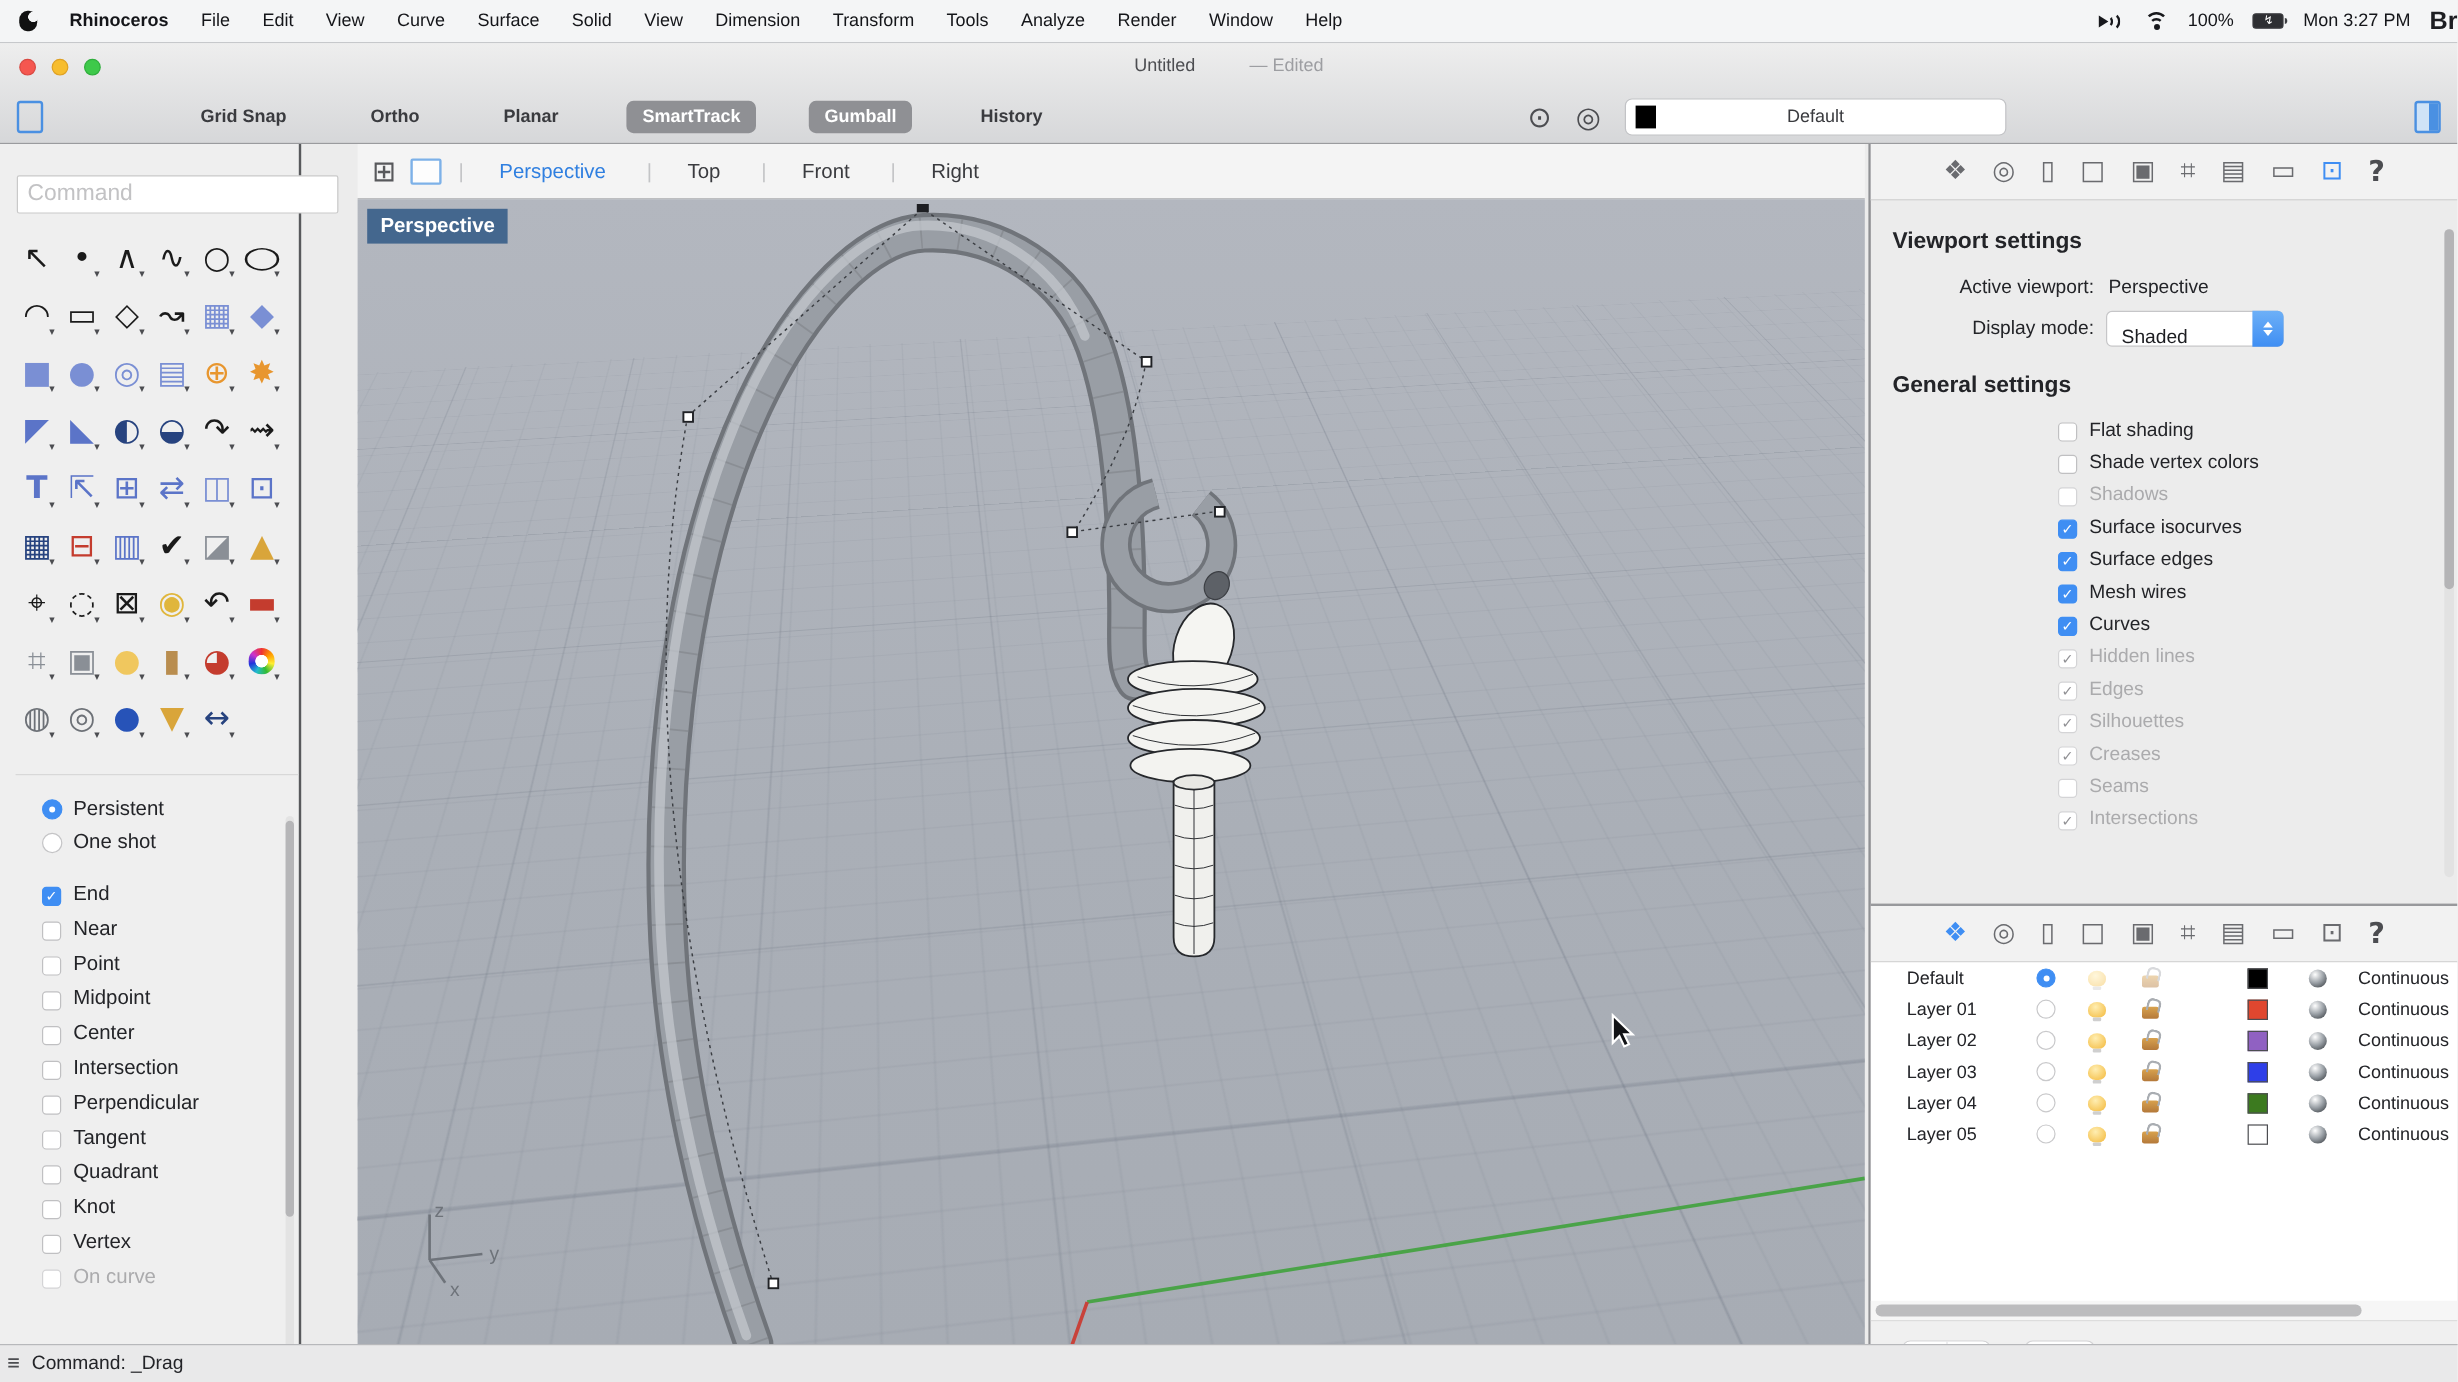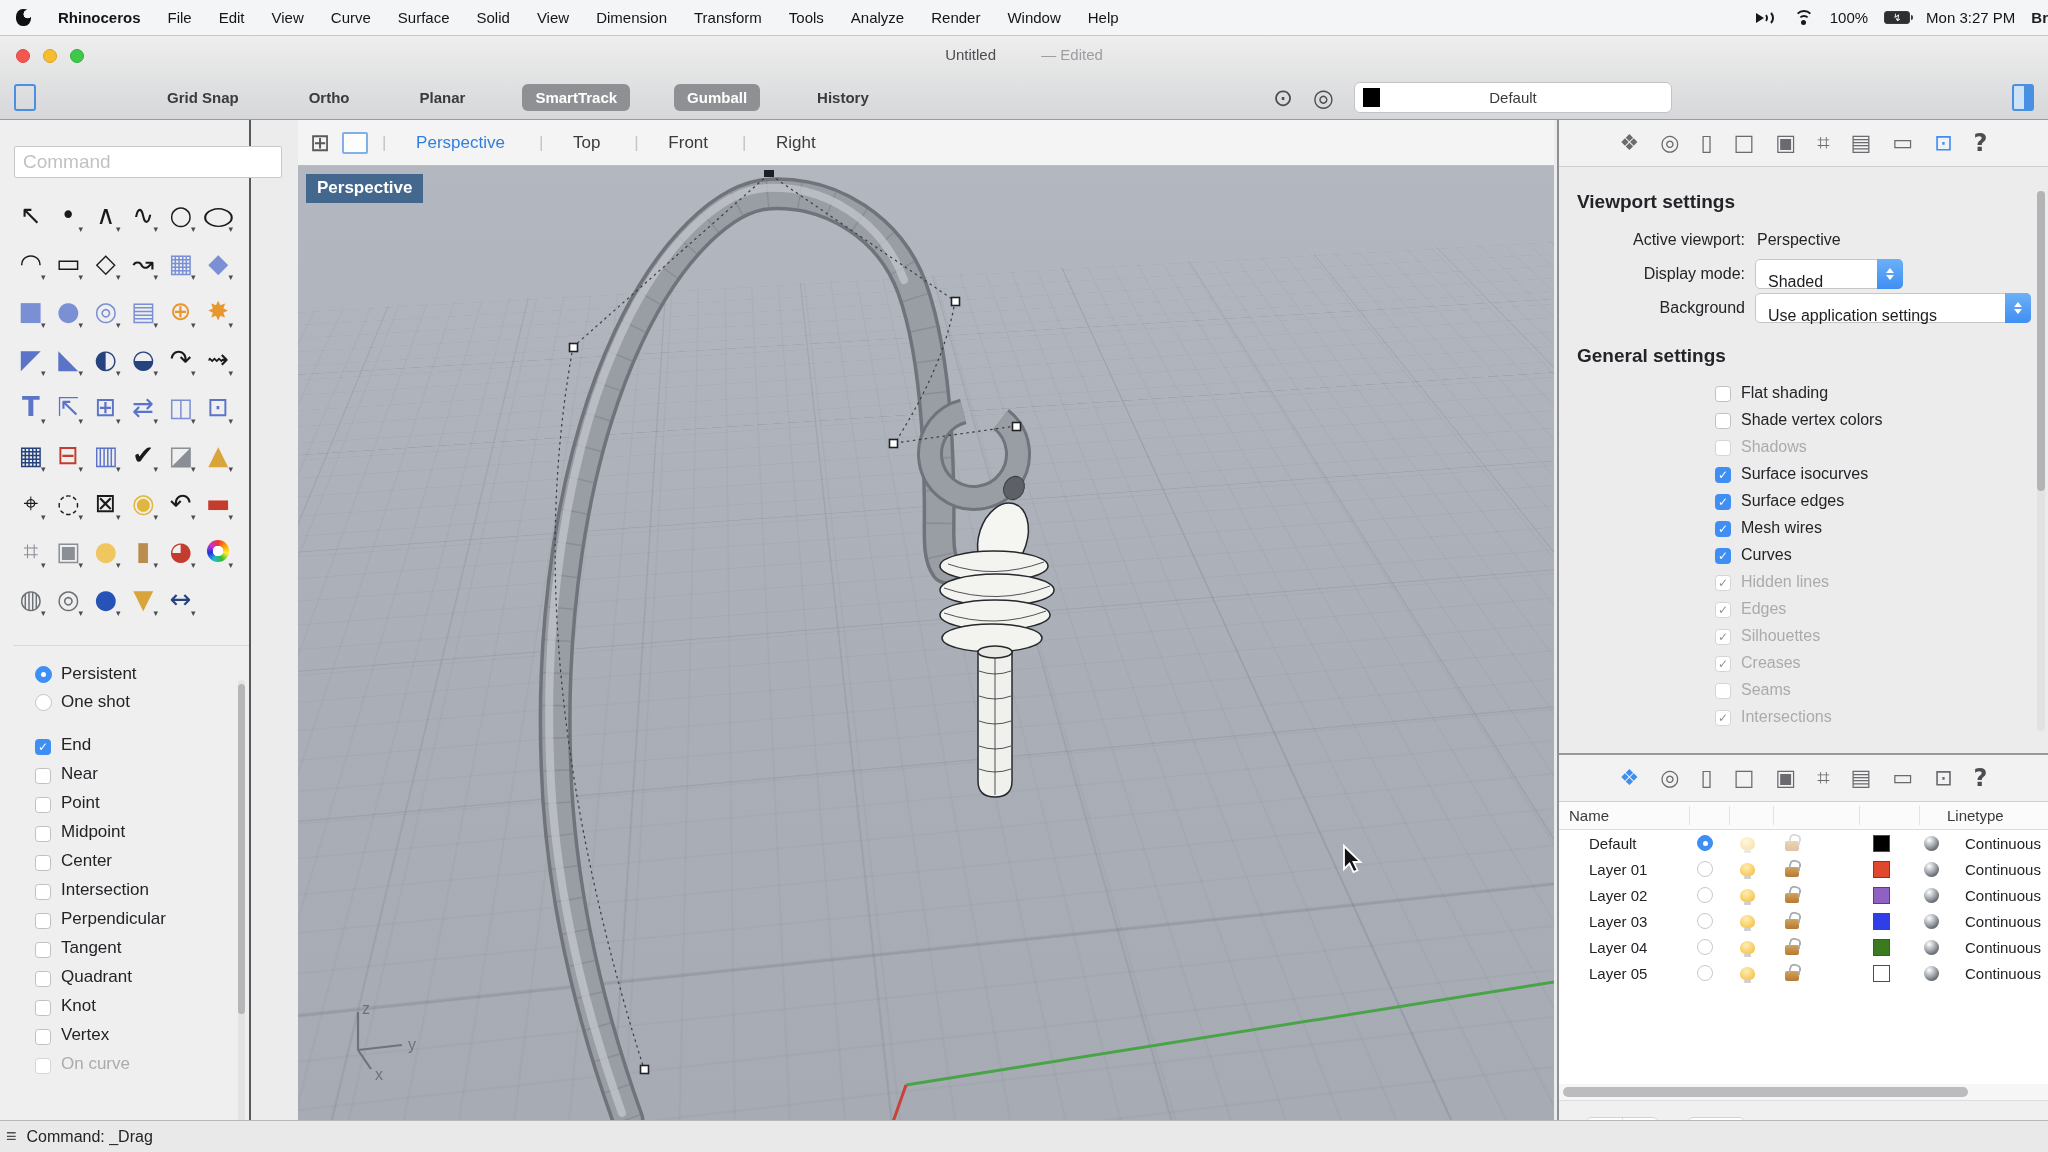--- a/index.html
+++ b/index.html
@@ -22,21 +22,21 @@
   .i-vol em { left:2px; top:0; width:16px; height:16px; }
   .i-wifi { position:relative; width:20px; height:15px; }
   .i-wifi s { position:absolute; left:50%; border:2px solid #17181c; border-color:#17181c transparent transparent transparent; border-radius:50%; }
   .i-wifi .a1 { width:20px; height:20px; margin-left:-10px; top:0; }
   .i-wifi .a2 { width:12px; height:12px; margin-left:-6px; top:5px; }
   .i-wifi .a3 { width:5px; height:5px; margin-left:-2.5px; top:10px; border-color:#17181c; background:#17181c; }
   .i-batt { position:relative; width:26px; height:13px; border:1.5px solid #3a3b3f; border-radius:3px; background:#2e2f33; display:flex; align-items:center; justify-content:center; }
   .i-batt::after { content:""; position:absolute; right:-4px; top:3px; width:2.5px; height:5px; background:#3a3b3f; border-radius:0 2px 2px 0; }
   .i-batt span { color:#fff; font-size:10px; line-height:1; }
   .mb-clock, .mb-batt-pct { font-size:15px; color:#141519; }
-  .mb-user { font-weight:bold; font-size:15px; }
+  .mb-user { font-weight:bold; font-size:21px; }
 
   
   .chrome { position:absolute; left:0; top:36px; width:2048px; height:84px;
             background:linear-gradient(#eeeeee,#d6d7d9); border-bottom:1px solid #9a9b9e; }
   .titlebar { position:relative; height:40px; }
   .traffic { position:absolute; left:16px; top:13px; display:flex; gap:13px; }
   .tl { width:14px; height:14px; border-radius:50%; }
   .tl.red { background:#f55750; border:1px solid #d94942; }
   .tl.yellow { background:#f7bd2e; border:1px solid #dfa123; }
   .tl.green { background:#3ec94a; border:1px solid #2fae3c; }
@@ -755,30 +755,20 @@
         <div class="prop-row">
           <span class="prop-label">Display mode:</span>
           <span class="dd" style="width:148px;">
             <span>Shaded</span>
             <span class="stepper">
                 <i class="up"></i>
                 <i class="dn"></i>
               </span>
           </span>
         </div>
-        <div class="prop-row">
-          <span class="prop-label">Background</span>
-          <span class="dd" style="width:276px;">
-            <span>Use application settings</span>
-            <span class="stepper">
-                <i class="up"></i>
-                <i class="dn"></i>
-              </span>
-          </span>
-        </div>
         <h3 class="heading2">General settings</h3>
         <div class="settings-list">
 
             <div class="cb-row off">
               <span class="cb"></span>
               <span class="cb-label">Flat shading</span>
             </div>
 
             <div class="cb-row off">
               <span class="cb"></span>
@@ -862,29 +852,20 @@
           <span class="strip-icon">▤</span>
 
           <span class="strip-icon">▭</span>
 
           <span class="strip-icon">⊡</span>
 
           <span class="strip-icon help">?</span>
         </div>
 
       <div class="layers-wrap">
-        <div class="layers-head">
-          <span class="h-name">Name</span>
-          <span class="tick" style="left:130px;"></span>
-            <span class="tick" style="left:170px;"></span>
-          <span class="tick" style="left:214px;"></span>
-            <span class="tick" style="left:300px;"></span>
-          <span class="tick" style="left:360px;"></span>
-          <span class="h-line">Linetype</span>
-        </div>
         <div>
 
             <div class="layer-row current">
               <span class="l-name">Default</span>
               <span class="l-radio"></span>
               <span class="i-bulb"></span>
               <span class="i-lock"></span>
               <span class="l-swatch" style="color: rgb(0, 0, 0);"></span>
               <span class="l-mat"></span>
               <span class="l-linetype">Continuous</span>

